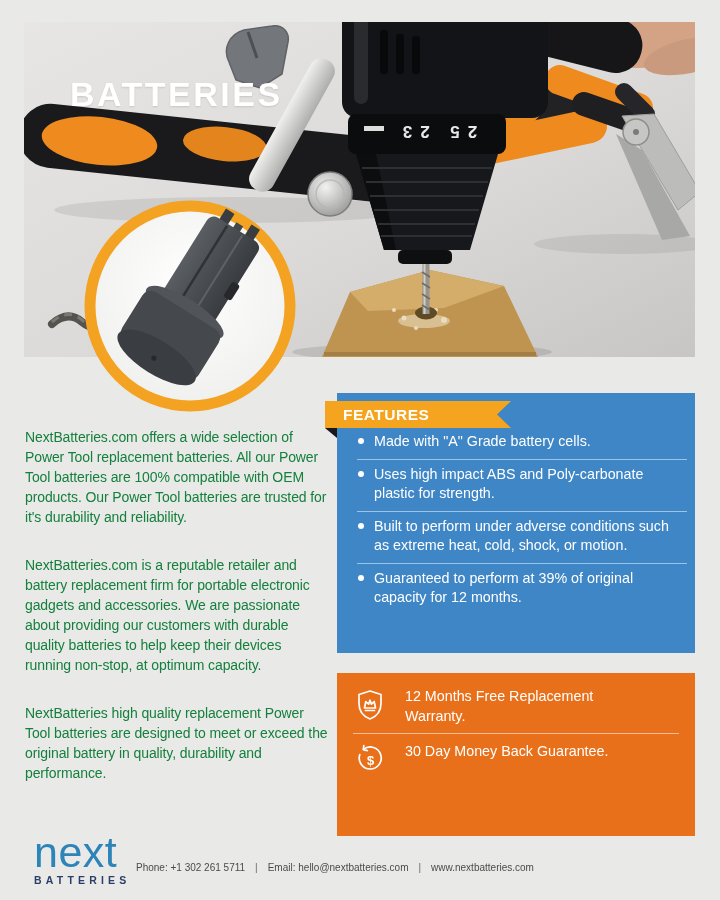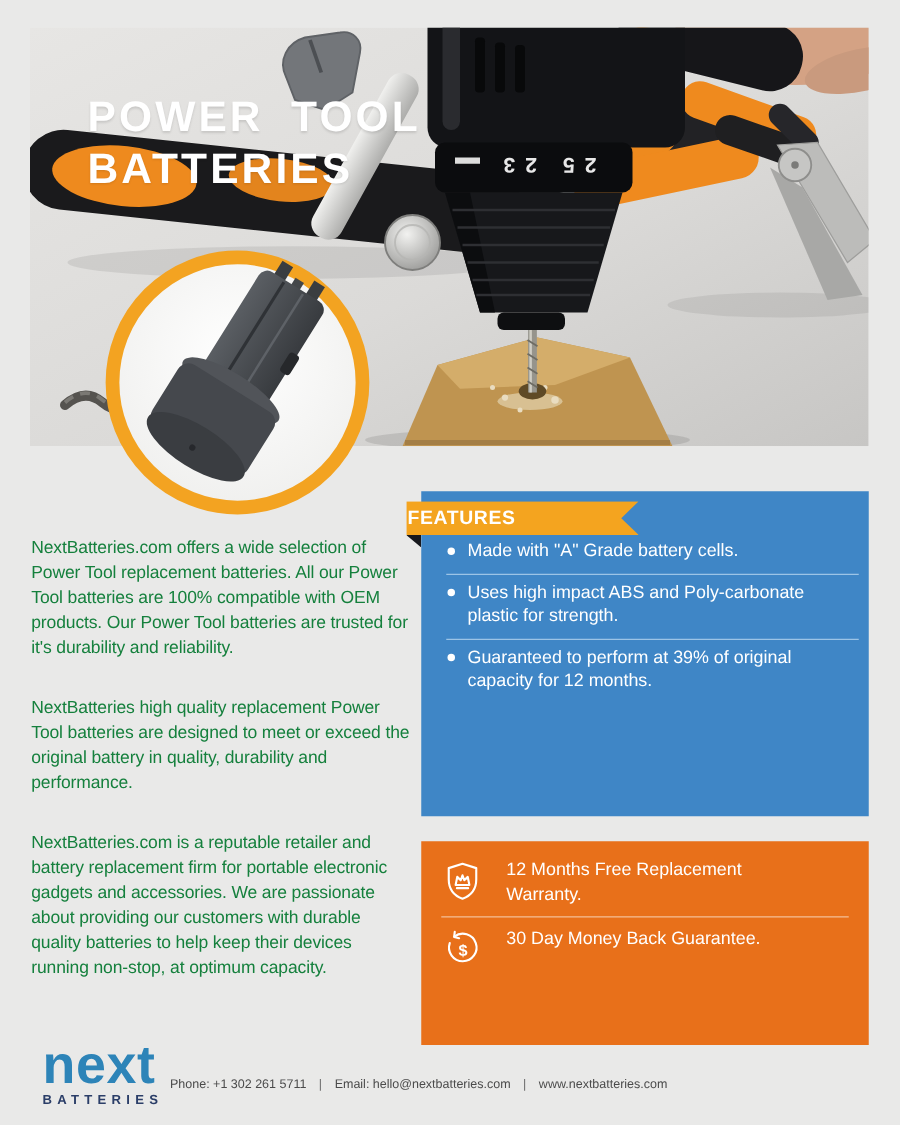--- a/index.html
+++ b/index.html
@@ -29,39 +29,39 @@
     border-bottom:1px solid #9cc4e6;
   }
   .features-list li:last-child { border-bottom:none; }
   .features-list li::before {
     content:""; position:absolute; left:1px; top:11px; width:6px; height:6px;
     border-radius:50%; background:#fff;
   }
   .features-ribbon {
     position:absolute; left:325px; top:401px; width:186px; height:27px;
     background:#f4a41f; color:#fff; font-weight:bold; font-size:15.5px;
-    line-height:27px; padding-left:1px; letter-spacing:.5px; box-sizing:border-box;
+    line-height:27px; padding-left:18px; letter-spacing:.5px; box-sizing:border-box;
     clip-path:polygon(0 0, 100% 0, 172px 50%, 100% 100%, 0 100%);
   }
   .ribbon-fold {
     position:absolute; left:325px; top:428px; width:12px; height:10px;
     background:#17181d; clip-path:polygon(0 0, 100% 0, 100% 100%);
   }
   
   .benefits-box {
     position:absolute; left:337px; top:673px; width:358px; height:163px;
     background:#e8701a; box-sizing:border-box; padding:6px 16px 0;
   }
   .benefit-row { display:flex; gap:18px; align-items:flex-start; padding:7px 0; border-bottom:1px solid rgba(255,255,255,.55); }
   .benefit-row:last-child { border-bottom:none; }
   .benefit-icon { flex:0 0 34px; width:34px; height:34px; margin-top:2px; }
   .benefit-text { margin:0; width:236px; color:#fff; font-size:14.3px; line-height:20px; }
   
   .footer-logo { position:absolute; left:34px; top:831px; }
-  .logo-next { font-size:43px; font-weight:bold; color:#2d84b8; line-height:42px; letter-spacing:.5px; }
+  .logo-next { font-size:43px; font-weight:normal; color:#2d84b8; line-height:42px; letter-spacing:.5px; }
   .logo-batteries { font-size:10.5px; font-weight:bold; color:#2b3e68; letter-spacing:4.2px; margin-top:1px; }
   .footer-contact { position:absolute; left:136px; top:862px; font-size:10px; color:#4b4b4b; white-space:nowrap; }
   .footer-contact .sep { margin:0 10px; color:#6b6b6b; }
 </style>
 </head>
 <body>
 
 <div class="page">
 
   <div class="hero">
@@ -156,21 +156,20 @@
         <path d="M398,250 l8,5 M398,261 l8,5 M398,272 l8,5 M398,283 l8,5" stroke="#6e6c64" stroke-width="1.5"></path>
       </g>
 
       <g>
         <path d="M28,302 Q44,288 58,300 T96,300 T134,302 T172,306 T205,314" stroke="#55534f" stroke-width="8" fill="none" stroke-linecap="round"></path>
         <path d="M28,300 Q44,286 58,298 T96,298 T134,300 T172,304 T205,312" stroke="#7b7974" stroke-width="3" fill="none" stroke-dasharray="8 6"></path>
       </g>
     </svg>
 
     <div class="hero-title">
-      <div>POWER TOOL</div>
       <div>BATTERIES</div>
     </div>
   </div>
 
   <div class="battery-circle">
     <svg width="212" height="212" viewBox="0 0 212 212">
       <defs>
         <radialGradient id="circleInner" cx="0.5" cy="0.4" r="0.75">
           <stop offset="0" stop-color="#ffffff"></stop>
           <stop offset="1" stop-color="#ececea"></stop>
@@ -192,28 +191,29 @@
         <ellipse cx="0" cy="10" rx="45" ry="14" fill="#515459"></ellipse>
         <rect x="-45" y="8" width="90" height="58" rx="10" fill="#45484d"></rect>
         <ellipse cx="0" cy="63" rx="45" ry="17" fill="#3a3d41"></ellipse>
         <circle cx="-2" cy="65" r="2.5" fill="#26282c"></circle>
       </g>
     </svg>
   </div>
 
   <div class="intro">
     <p>NextBatteries.com offers a wide selection of Power Tool replacement batteries. All our Power Tool batteries are 100% compatible with OEM products. Our Power Tool batteries are trusted for it's durability and reliability.</p>
+    <p>NextBatteries.com is a reputable retailer and battery replacement firm for portable electronic gadgets and accessories. We are passionate about providing our customers with durable quality batteries to help keep their devices running non-stop, at optimum capacity.</p>
     <p>NextBatteries high quality replacement Power Tool batteries are designed to meet or exceed the original battery in quality, durability and performance.</p>
-    <p>NextBatteries.com is a reputable retailer and battery replacement firm for portable electronic gadgets and accessories. We are passionate about providing our customers with durable quality batteries to help keep their devices running non-stop, at optimum capacity.</p>
   </div>
 
   <div class="features-box">
     <ul class="features-list">
       <li>Made with "A" Grade battery cells.</li>
       <li>Uses high impact ABS and Poly-carbonate plastic for strength.</li>
+      <li>Built to perform under adverse conditions such as extreme heat, cold, shock, or motion.</li>
       <li>Guaranteed to perform at 39% of original capacity for 12 months.</li>
     </ul>
   </div>
   <div class="features-ribbon">FEATURES</div>
   <div class="ribbon-fold"></div>
 
   <div class="benefits-box">
 
     <div class="benefit-row">
       <svg class="benefit-icon" viewBox="0 0 34 34" fill="none" stroke="#ffffff" stroke-width="1.7" stroke-linecap="round" stroke-linejoin="round">

